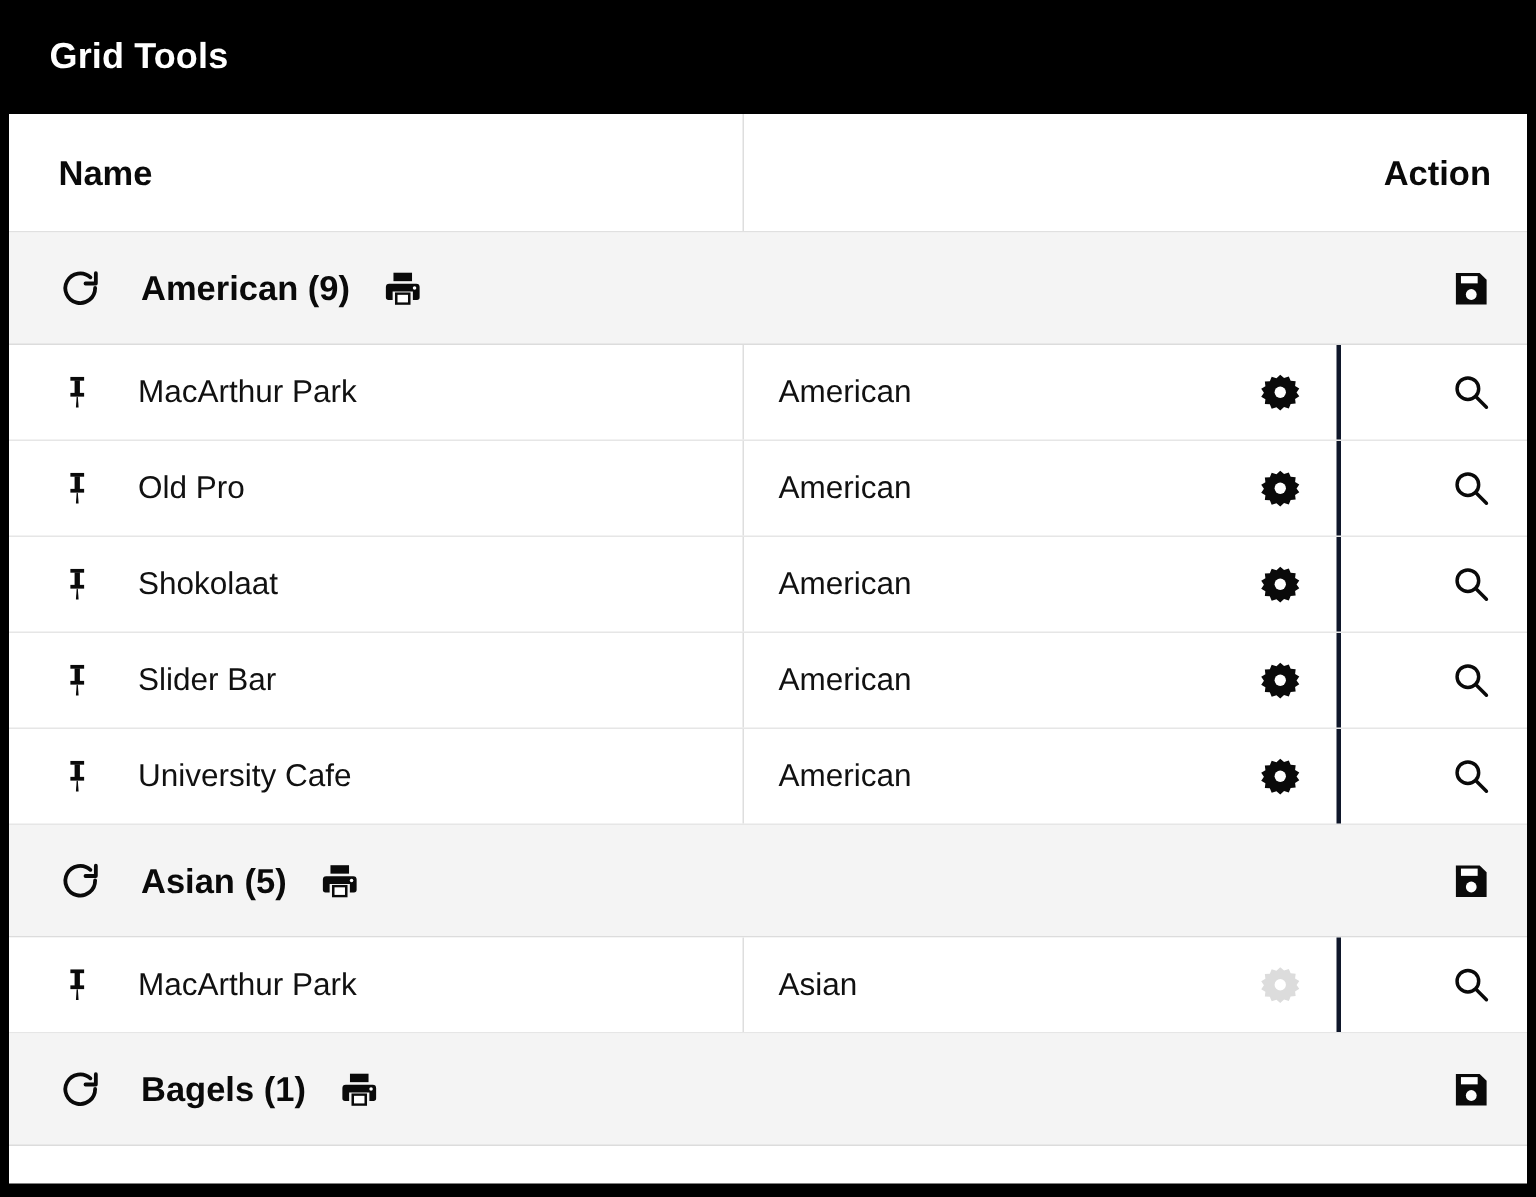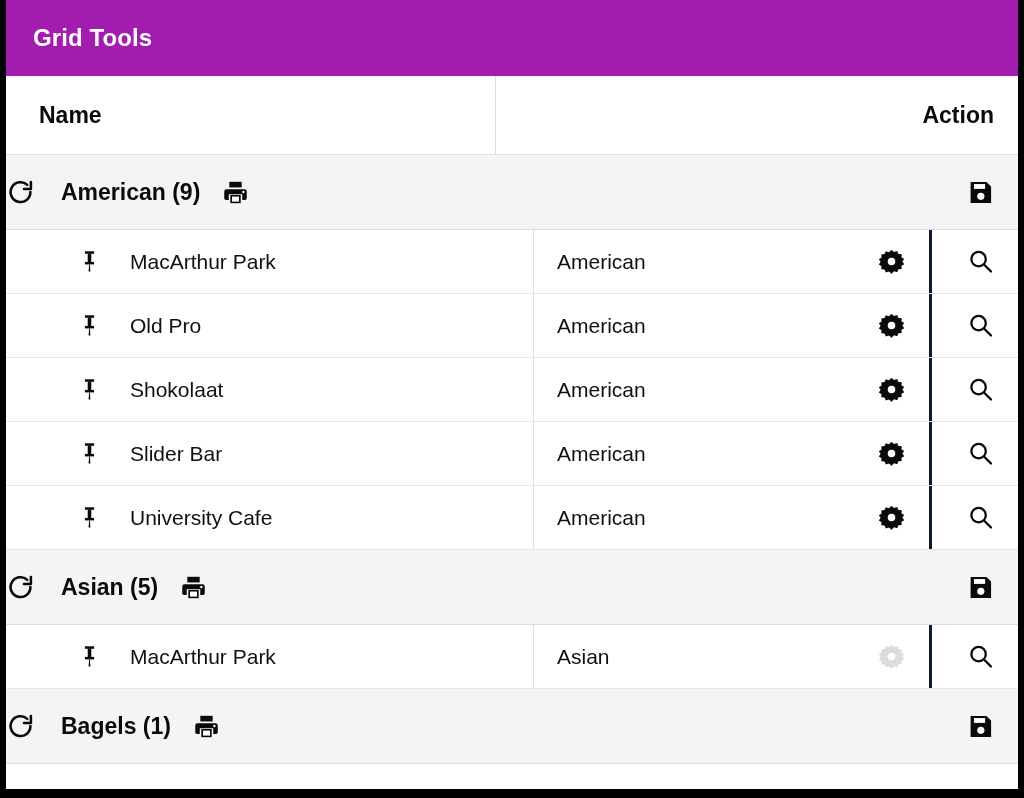--- a/index.html
+++ b/index.html
@@ -26,21 +26,21 @@
     border-left: 6px solid #000000;
     border-right: 6px solid #000000;
     border-bottom: 9px solid #000000;
     background: #ffffff;
     overflow: hidden;
   }
 
   
   #title-bar {
     height: 76px;
-    background: #a21caf;
+    background: #000000;
     display: flex;
     align-items: center;
     padding: 0 0 0 27px;
     box-sizing: border-box;
   }
   #title-bar .title-text {
     color: #ffffff;
     font-size: 24px;
     font-weight: bold;
     letter-spacing: 0.1px;
@@ -81,20 +81,21 @@
   #header-row .col-name    { padding-left: 33px; border-right: 1px solid #dedede; }
   #header-row .col-cuisine { padding-left: 23px; border-right: 1px solid #dedede; }
   #header-row .col-action  { justify-content: flex-end; padding-right: 24px; text-align: right; }
 
   
   .group-row {
     height: 75px;
     background: #f4f4f4;
     border-bottom: 1px solid #dcdcdc;
     align-items: center;
+    padding-left: 33px;
     padding-right: 24px;
   }
   .group-row .group-left {
     display: flex;
     align-items: center;
     flex: 1 1 auto;
     min-width: 0;
   }
   .group-row .group-label {
     font-size: 23px;
@@ -104,21 +105,20 @@
     white-space: nowrap;
   }
   .group-row .print-btn { margin-left: 22px; display: flex; align-items: center; }
   .group-row .save-btn  { display: flex; align-items: center; }
 
   
   .data-row {
     height: 64px;
     border-bottom: 1px solid #e6e6e6;
     background: #ffffff;
-    padding-left: 38px;
   }
   .data-row .cell {
     display: flex;
     align-items: center;
     font-size: 21px;
     color: #111111;
   }
   .data-row .col-name {
     padding-left: 33px;
     border-right: 1px solid #dedede;

